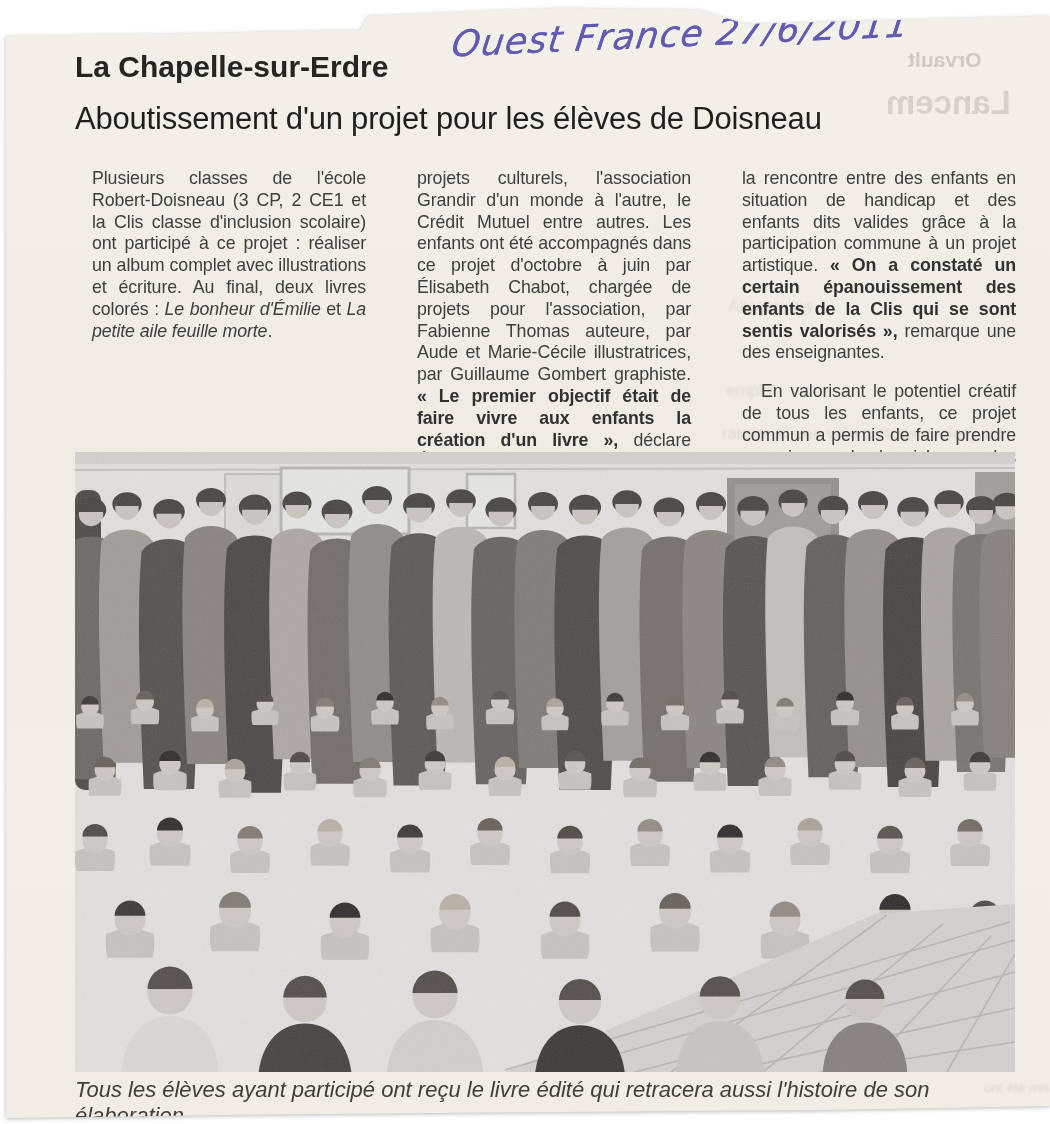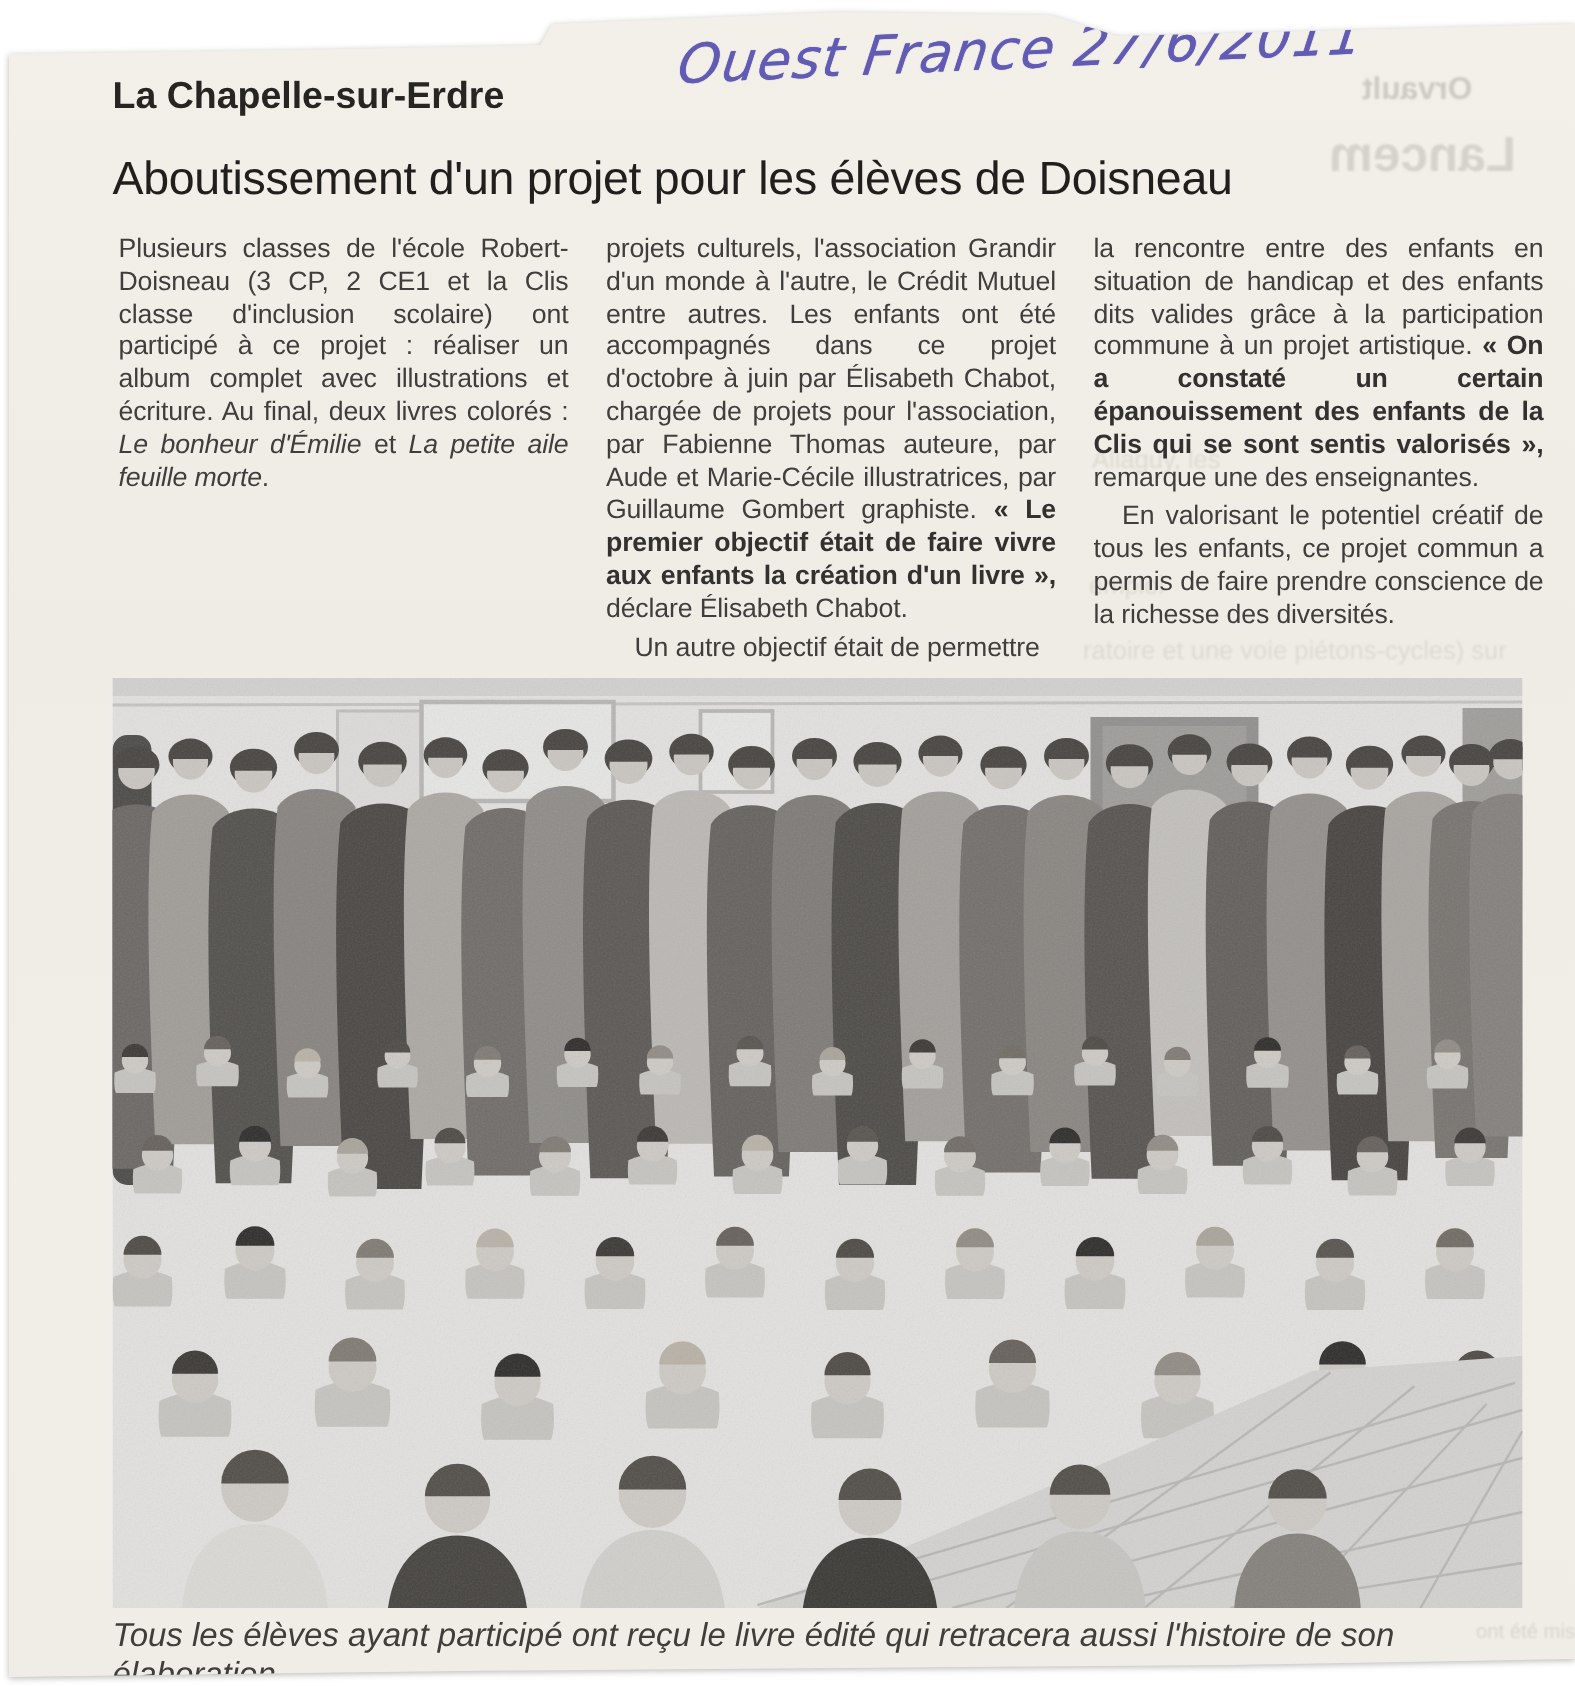--- a/index.html
+++ b/index.html
@@ -4,31 +4,31 @@
 <style>
   html,body{margin:0;padding:0;background:#ffffff;}
   .page{position:relative;width:1050px;height:1124px;background:#ffffff;overflow:hidden;
         font-family:"Liberation Sans",sans-serif;}
   .clip-wrap{position:absolute;inset:0;filter:drop-shadow(0 1px 2px rgba(0,0,0,.28));}
   .clipping{position:absolute;inset:0;
     background:linear-gradient(180deg,#f3f0ea 0%,#efece6 38%,#f1eee8 70%,#f0ede7 100%);
     clip-path:polygon(0.57% 3.2%, 17% 3.0%, 34.3% 2.67%, 35.05% 1.42%, 53.3% 0.71%,
                       66.7% 0.89%, 70.95% 2.14%, 100% 1.42%, 100% 98.4%, 78.1% 98.75%,
                       30.5% 99.1%, 0.57% 99.46%);}
-  .kicker{position:absolute;left:75px;top:50px;font-size:25px;font-weight:bold;color:#262522;}
+  .kicker{position:absolute;left:75px;top:50px;font-size:30px;font-weight:bold;color:#262522;}
   .handwriting{position:absolute;left:452px;top:12px;width:520px;font-size:36px;
     font-family:"DejaVu Sans",sans-serif;font-style:italic;color:#564fae;
     transform:rotate(-2.5deg) skewX(-10deg);letter-spacing:1px;opacity:.92;
     text-shadow:0 0 .6px #564fae;}
   .headline{position:absolute;left:75px;top:101px;width:930px;font-size:31px;font-weight:400;
     color:#201f1d;letter-spacing:-.2px;}
   .cols{position:absolute;left:75px;top:151px;width:958px;height:296px;display:flex;gap:17px;}
   .col{width:308px;font-size:17.8px;line-height:21.8px;color:#3f3e3c;text-align:justify;
     letter-spacing:-.1px;}
-  .col p{margin:4px;}
+  .col p{margin:17px;}
   .col p.ind{text-indent:19px;}
   .i{font-style:italic;}
   .b{font-weight:bold;color:#333130;}
   .photo{position:absolute;left:75px;top:452px;width:940px;height:620px;
     filter:saturate(.35) contrast(.95);}
   .caption{position:absolute;left:75px;top:1077px;width:910px;font-size:22px;
     font-style:italic;color:#403e3a;}
   .bleed{position:absolute;font-weight:bold;transform:scaleX(-1);filter:blur(.7px);
     color:#c7c4be;white-space:nowrap;}
   .bleed.orvault{left:908px;top:48px;font-size:21px;opacity:.85;}

